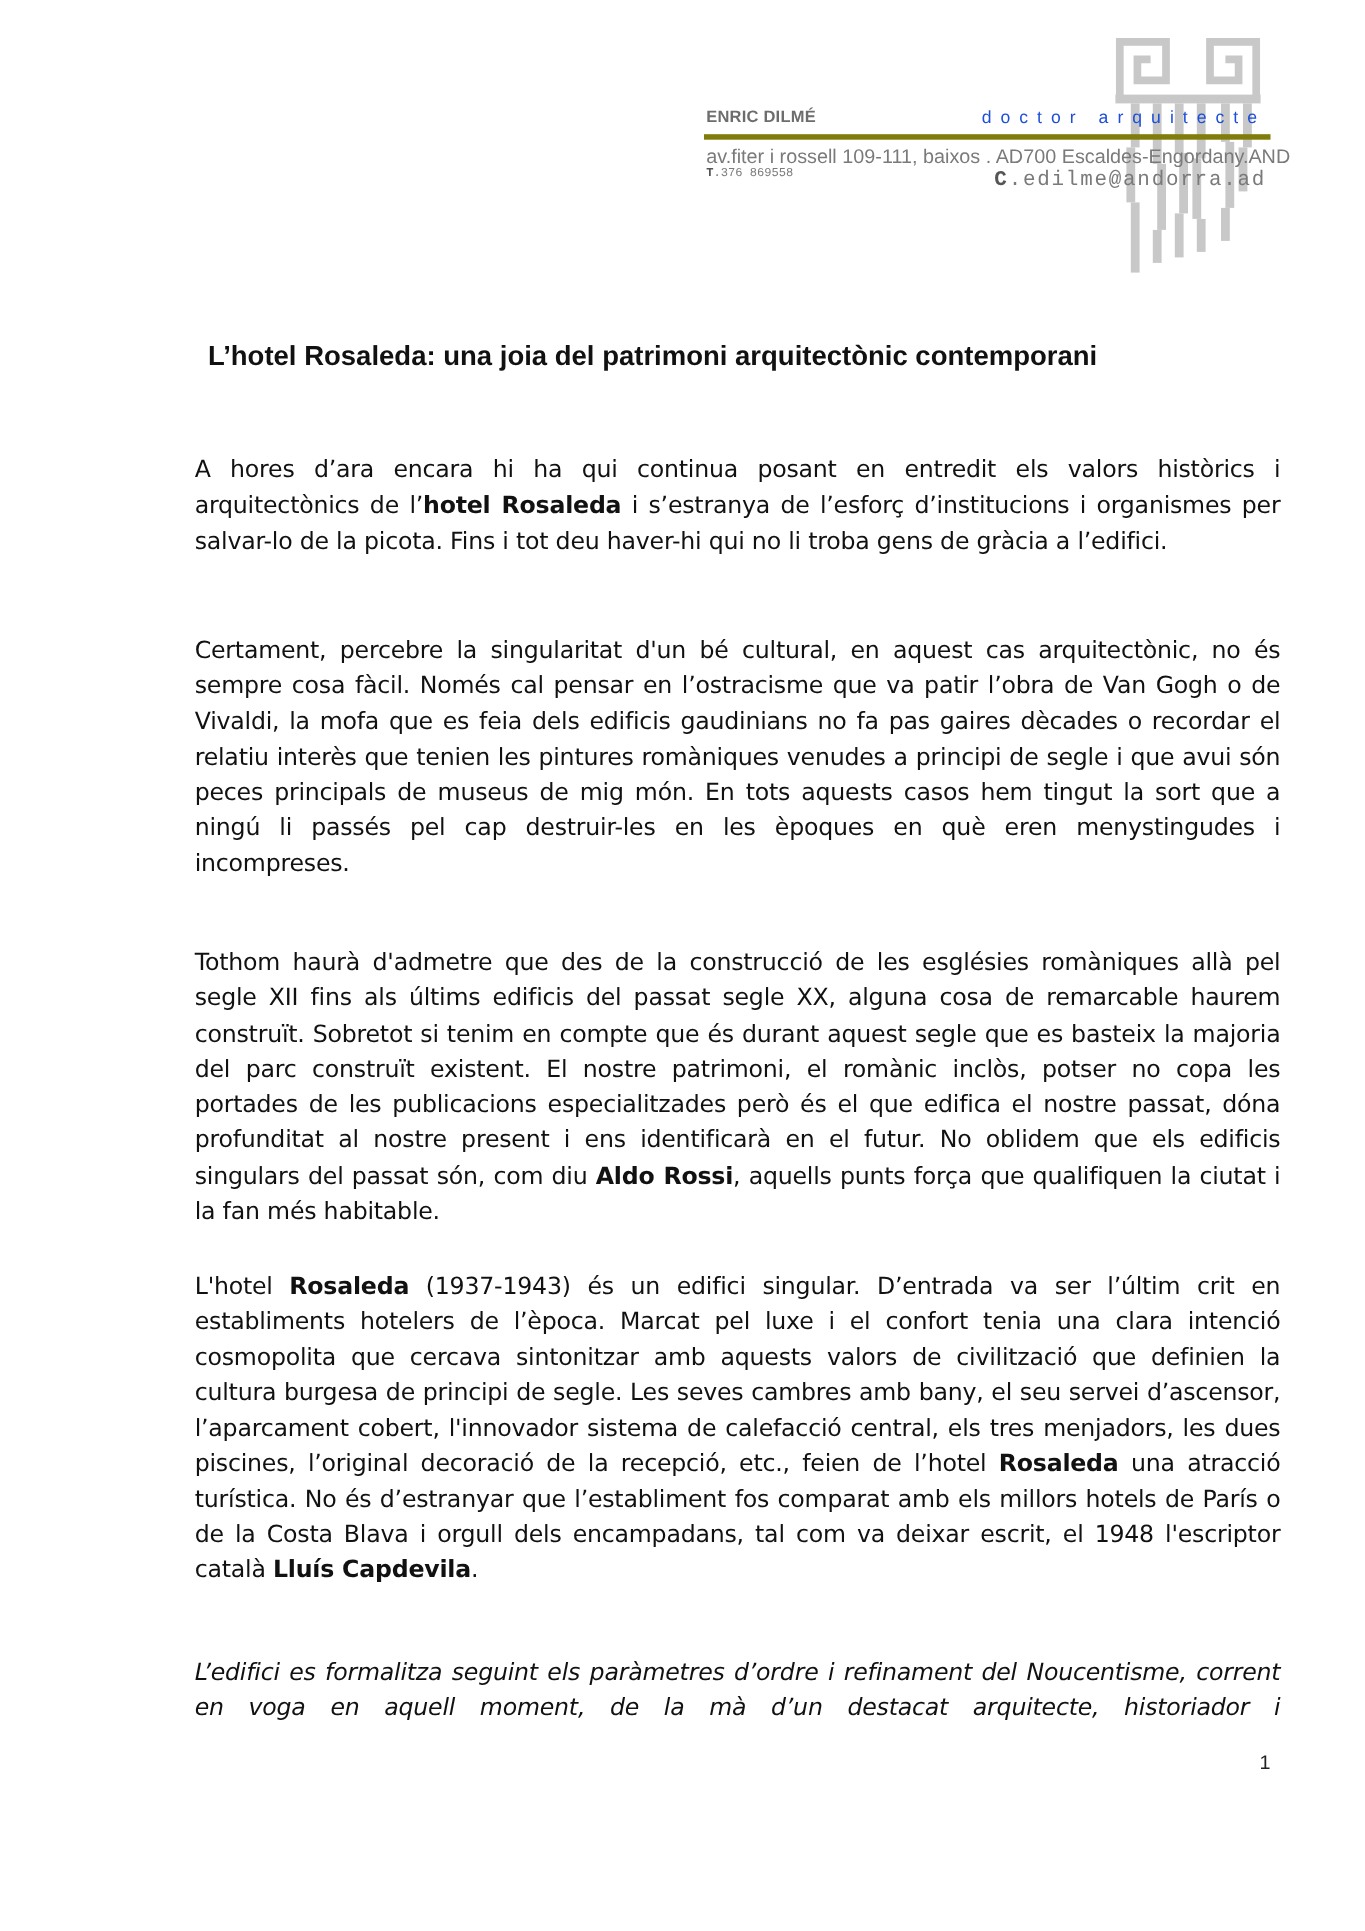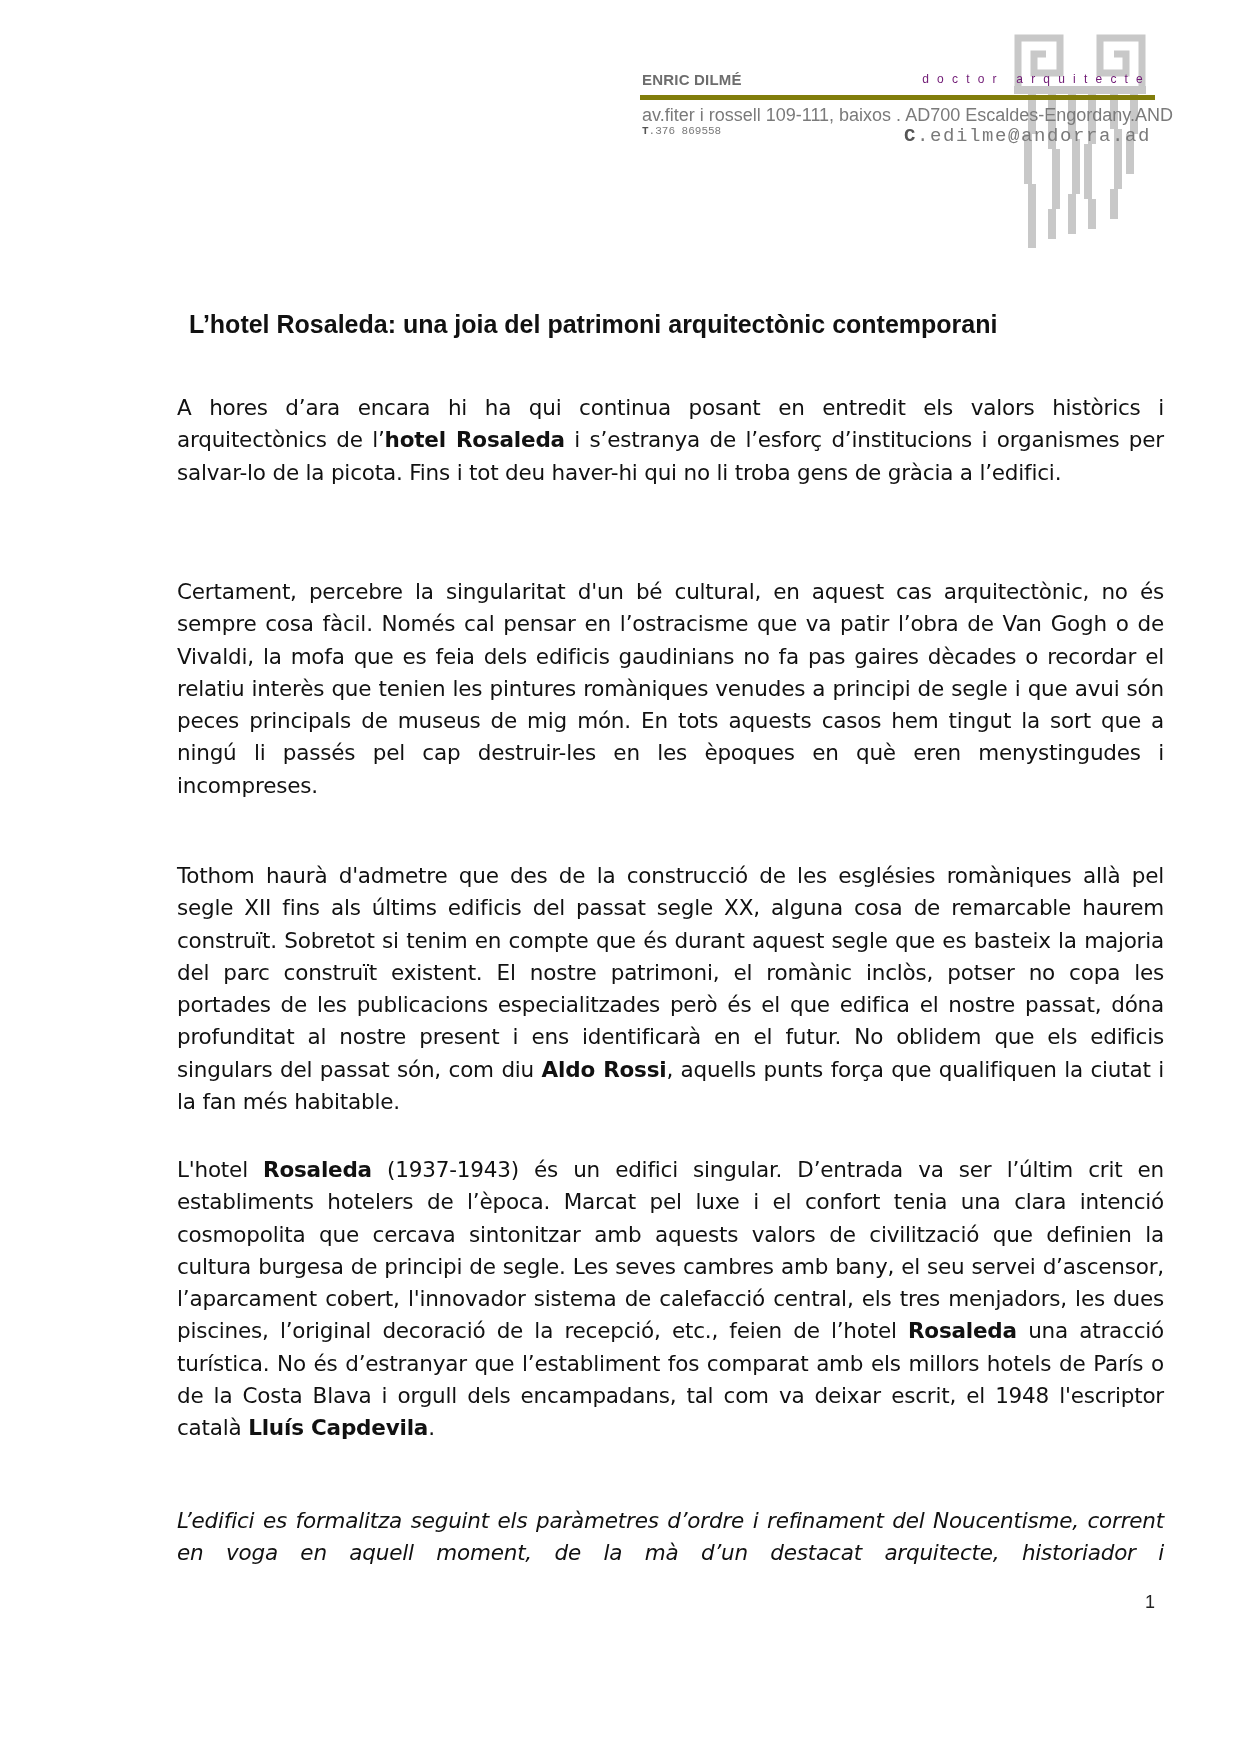--- a/index.html
+++ b/index.html
@@ -1,29 +1,29 @@
 <!DOCTYPE html>
 <html><head>
   <meta charset="utf-8">
   <style>
     html, body { margin: 0; padding: 0; background: #ffffff; }
     body {
       width: 1241px; height: 1755px; position: relative; overflow: hidden;
       font-family: "DejaVu Sans", sans-serif; color: #000;
     }
     .logo { position: absolute; left: 1010px; top: 28px; width: 140px; height: 220px; }
-    .header { position: absolute; left: 640px; top: 71px; width: 515px; }
+    .header { position: absolute; left: 640px; top: 98px; width: 515px; }
     .header-top { position: relative; height: 22px; }
     .name {
       position: absolute; left: 2px; top: 0; font-family: "Liberation Sans", sans-serif;
       font-weight: bold; font-size: 15px; color: #6d6d6d; letter-spacing: 0.2px;
     }
     .profession {
       position: absolute; right: 4px; top: 1px; font-family: "Liberation Sans", sans-serif;
-      font-size: 12px; color: #701a75; letter-spacing: 8.2px;
+      font-size: 16px; color: #1d4ed8; letter-spacing: 8.2px;
     }
     .rule { position: absolute; left: 0; top: 24px; width: 515px; height: 5px; background: #817d0b; }
     .addr {
       position: absolute; left: 2px; top: 34px; font-family: "Liberation Sans", sans-serif;
       font-size: 18px; color: #7a7a7a; white-space: nowrap;
     }
     .phone {
       position: absolute; left: 2px; top: 54px; font-family: Liberation Mono, monospace;
       font-size: 11px; color: #7a7a7a;
     }
@@ -35,21 +35,21 @@
     .title {
       position: absolute; left: 177px; top: 298px; width: 1000px; margin: 12px;
       font-family: "Liberation Sans", sans-serif; font-weight: bold; font-size: 25px; color: #111;
     }
     .body-text { position: absolute; left: 177px; width: 987px; }
     .para {
       margin: 0; font-size: 21.5px; line-height: 32.3px; text-align: justify;
       text-align-last: left; color: #111; letter-spacing: -0.2px;
     }
     .para b { font-weight: bold; }
-    .p1 { top: 392px; }
+    .p1 { top: 412px; }
     .p2 { top: 576px; }
     .p3 { top: 860px; }
     .p4 { top: 1154px; }
     .p5 { top: 1505px; font-style: italic; }
     .p5 .para { text-align-last: justify; }
     .pagenum {
       position: absolute; right: 86px; top: 1592px; font-family: "Liberation Sans", sans-serif;
       font-size: 18px; color: #222;
     }
   </style>

